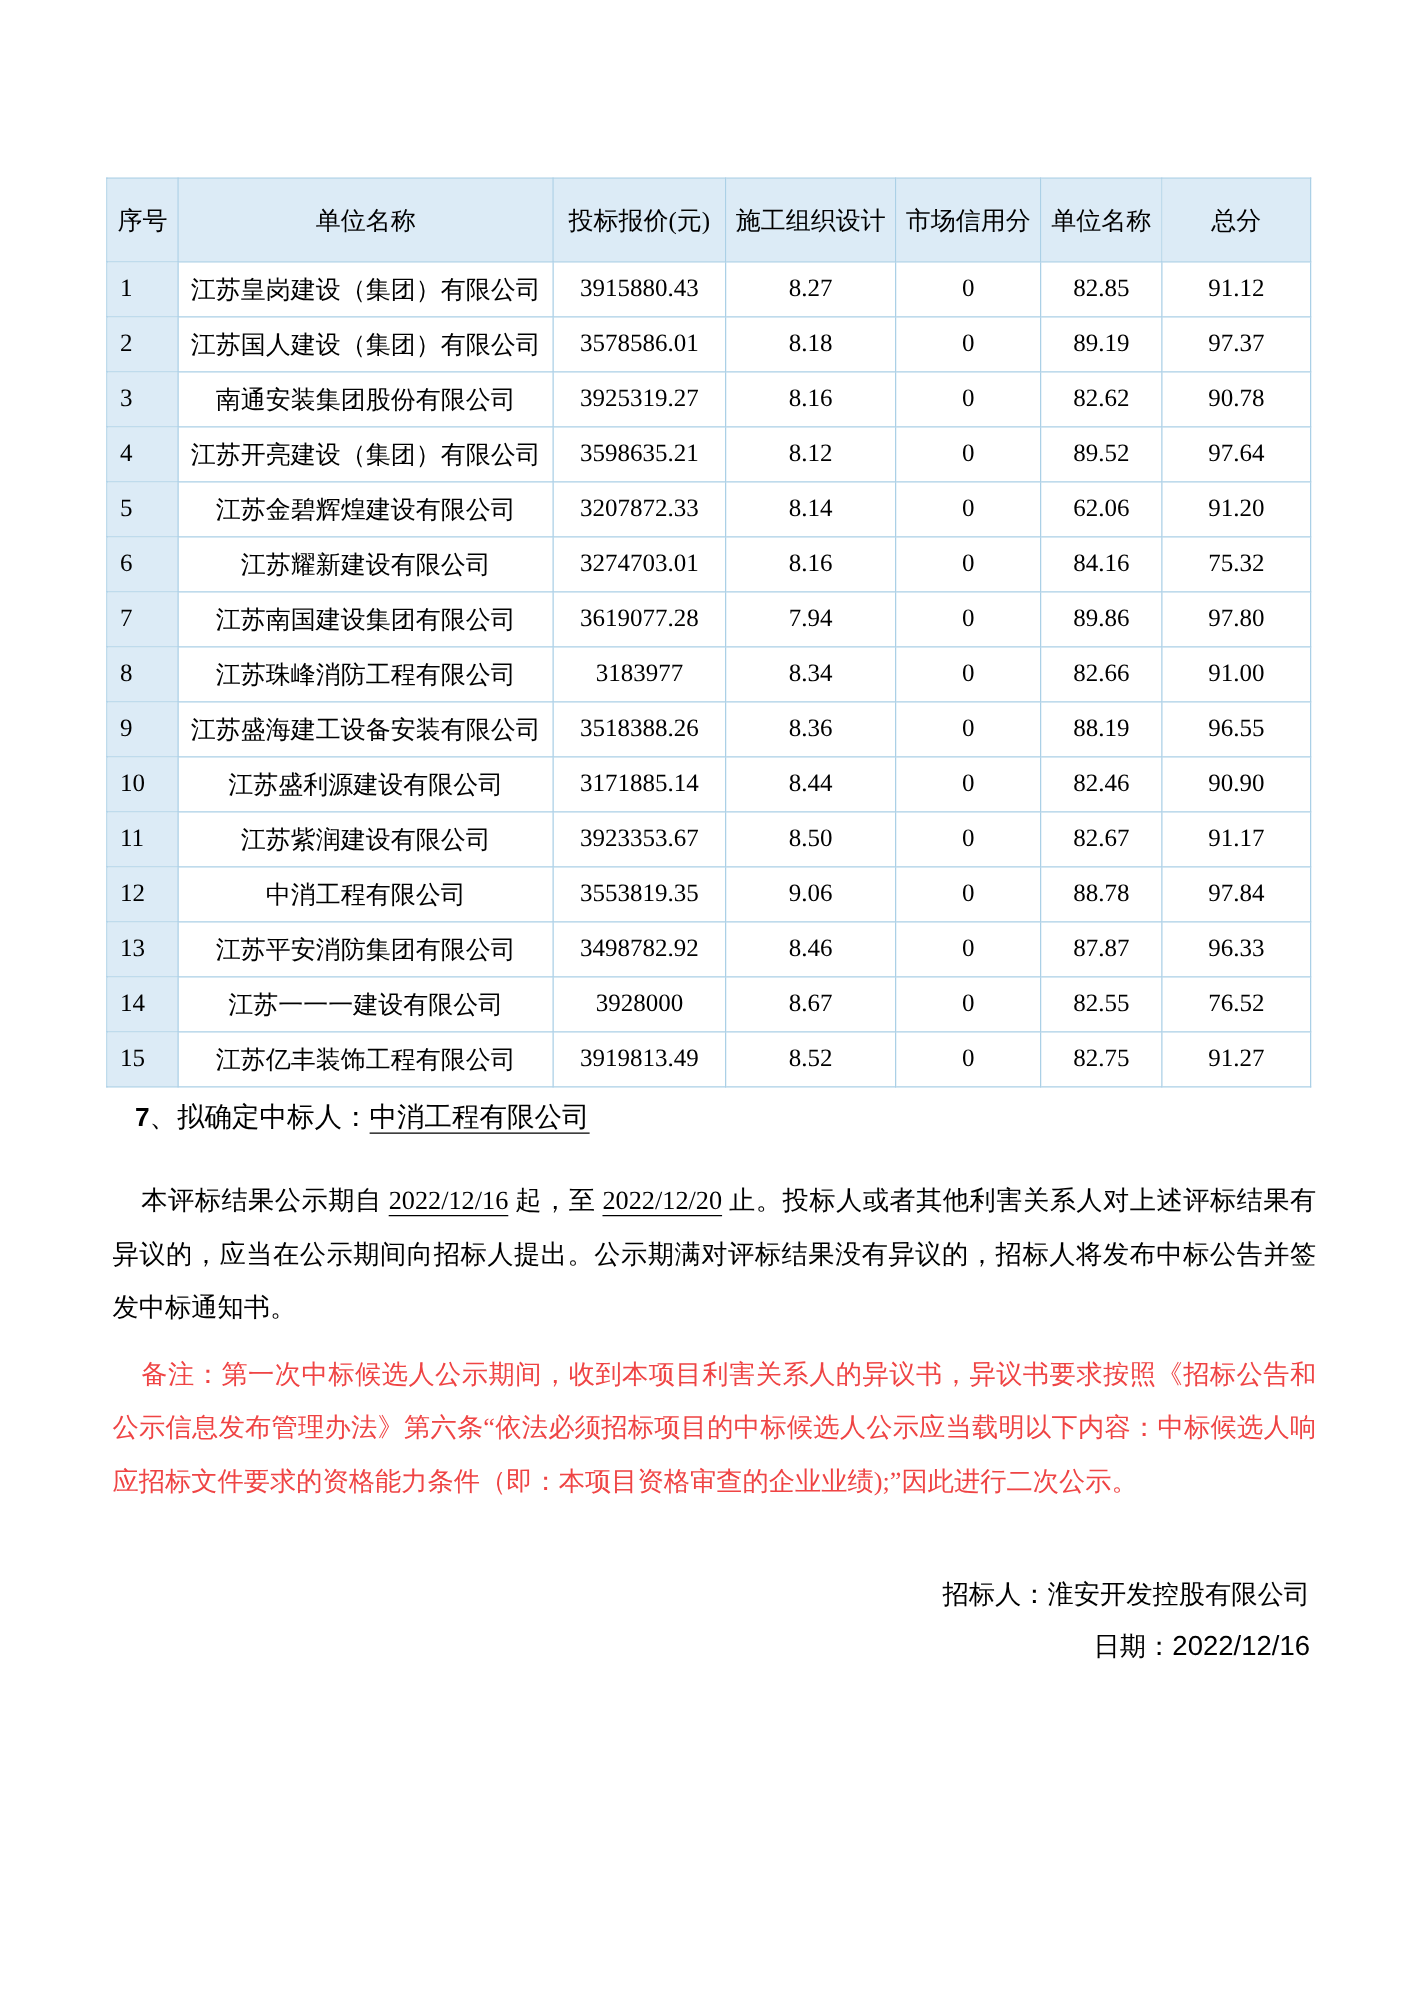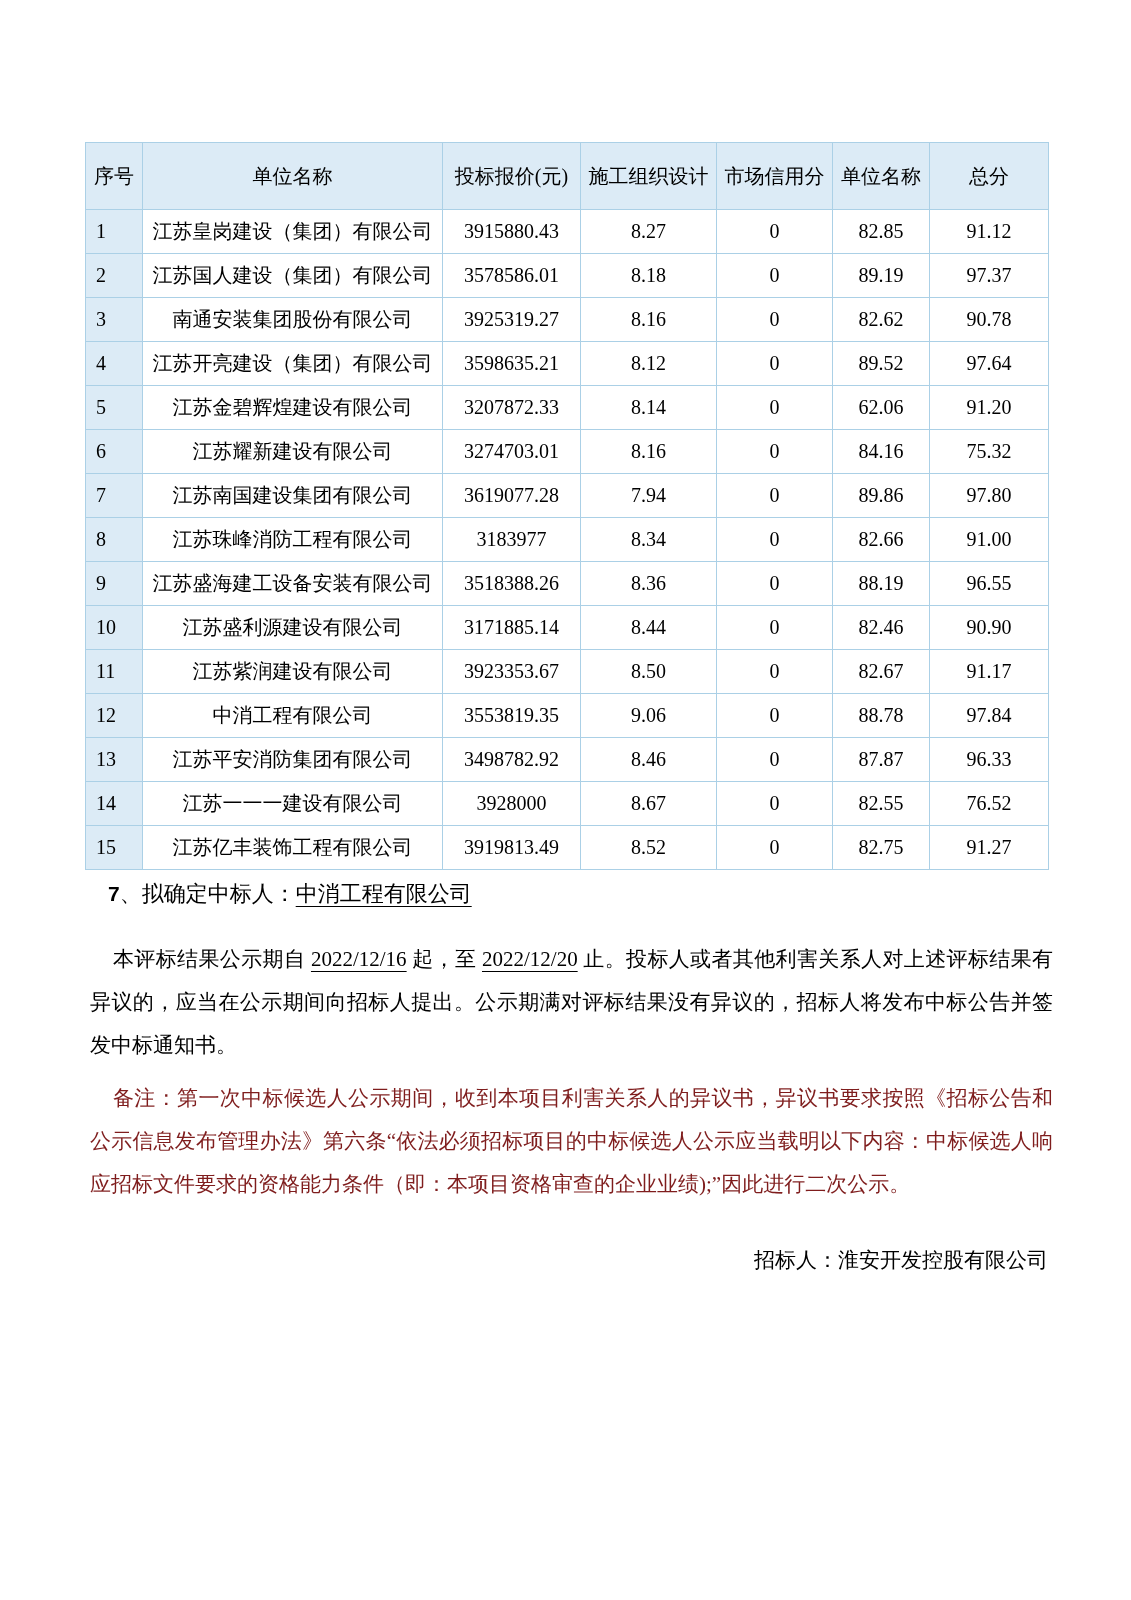--- a/index.html
+++ b/index.html
@@ -75,24 +75,24 @@
     margin: 5px;
     margin-top: 28px;
     width: 963px;
     font-size: 21px;
     line-height: 43px;
     text-align: justify;
     text-indent: 23px;
   }
   .para.remark {
     margin-top: 10px;
-    color: #7f1d1d;
+    color: #ef4444;
   }
   .signature {
-    margin-top: 34px;
+    margin-top: 48px;
     width: 963px;
     text-align: right;
     font-size: 21px;
     line-height: 40px;
   }
   .signature .date-line { margin-top: 2px; }
   .signature .date-value {
     font-family: "Liberation Sans", sans-serif;
     font-size: 22px;
   }
@@ -267,15 +267,18 @@
   </div>
 
   <p class="para">
     <span>本评标结果公示期自 </span><span class="underlined">2022/12/16</span><span> 起，至 </span><span class="underlined">2022/12/20</span><span> 止。投标人或者其他利害关系人对上述评标结果有异议的，应当在公示期间向招标人提出。公示期满对评标结果没有异议的，招标人将发布中标公告并签发中标通知书。</span>
   </p>
 
   <p class="para remark">备注：第一次中标候选人公示期间，收到本项目利害关系人的异议书，异议书要求按照《招标公告和公示信息发布管理办法》第六条“依法必须招标项目的中标候选人公示应当载明以下内容：中标候选人响应招标文件要求的资格能力条件（即：本项目资格审查的企业业绩);”因此进行二次公示。</p>
 
   <div class="signature">
     <div>招标人：淮安开发控股有限公司</div>
+    <div class="date-line">
+      <span>日期：</span><span class="date-value">2022/12/16</span>
+    </div>
   </div>
 
 </div>
 
 </body></html>

